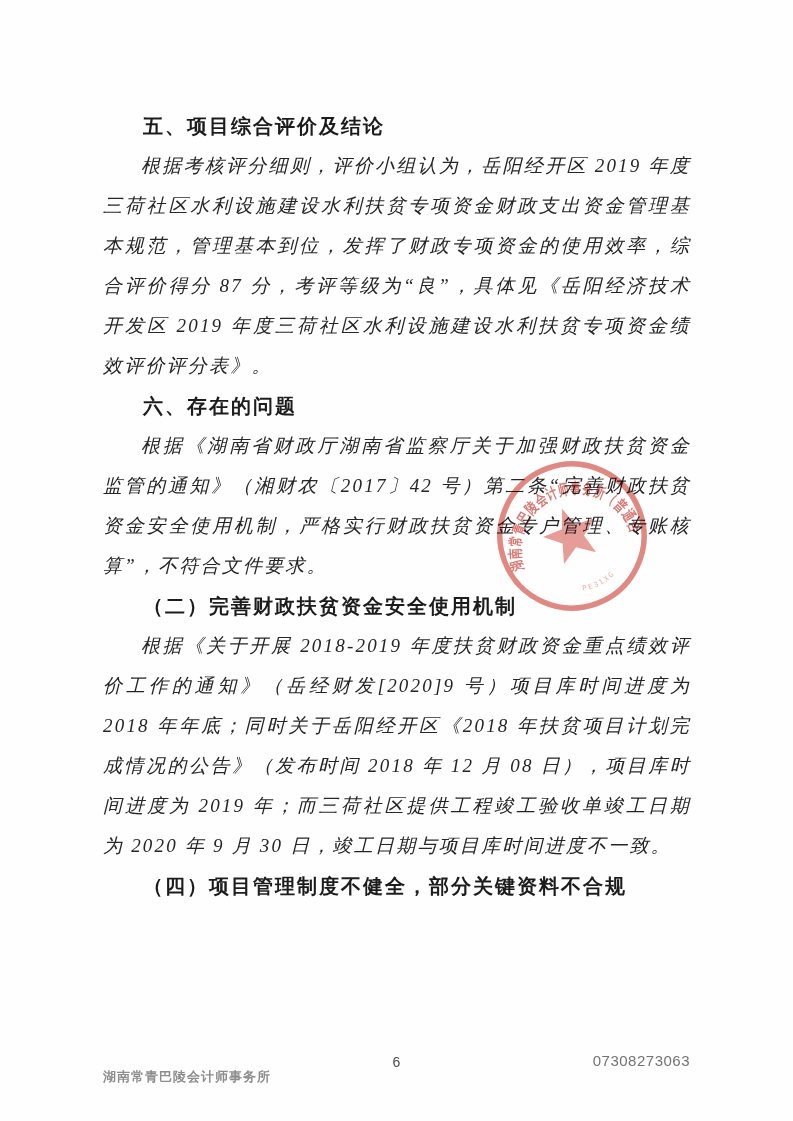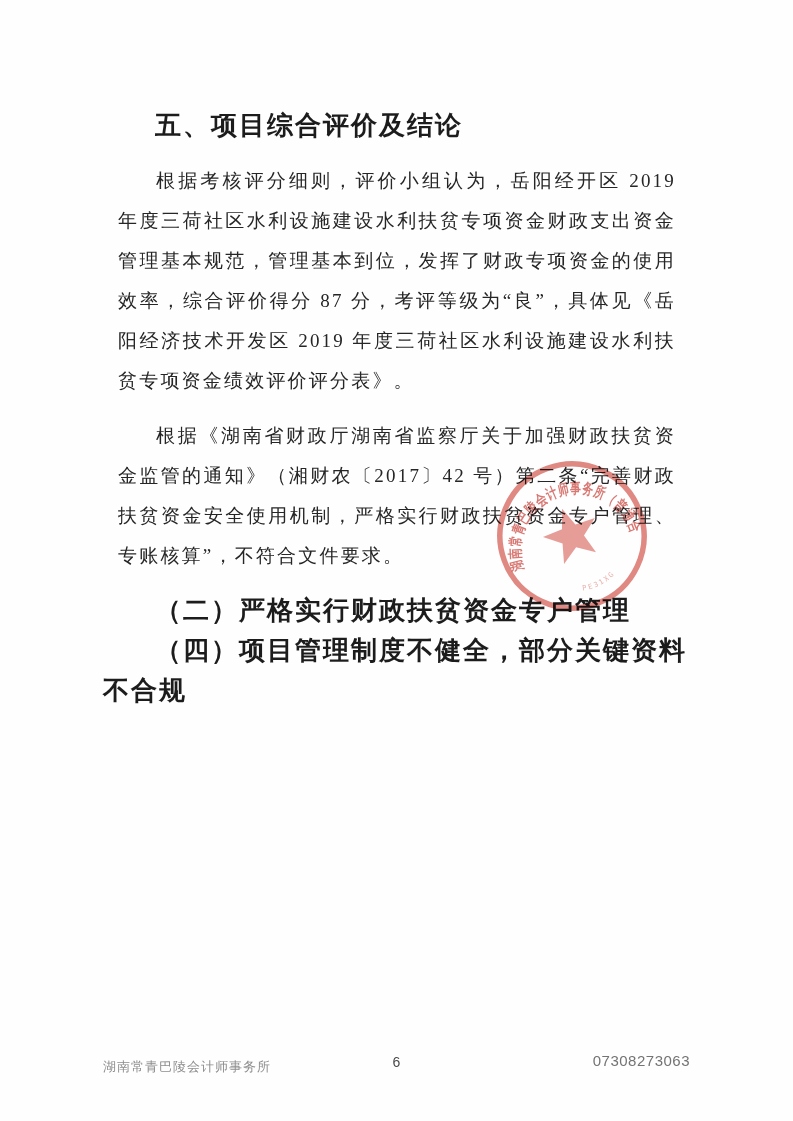--- a/index.html
+++ b/index.html
@@ -15,55 +15,57 @@
     color: #232323;
     overflow: hidden;
   }
   .page {
     position: absolute;
     left: 103px;
     top: 106px;
     width: 588px;
   }
   .sec-heading {
-    font-size: 26px;
+    font-size: 20px;
     font-weight: 700;
     line-height: 40px;
     letter-spacing: 2px;
     text-indent: 2em;
     color: #1c1c1c;
     margin: 0;
     font-family: Liberation Serif, serif;
   }
   .body-para {
     font-size: 19px;
     font-weight: 400;
     line-height: 40px;
     letter-spacing: 2.2px;
     text-indent: 2em;
     text-align: justify;
     text-justify: inter-ideograph;
     color: #262626;
-    margin: 15px;
+    margin: 0;
+    font-style: italic;
   }
   .footer {
     position: absolute;
     left: 103px;
     right: 103px;
     top: 1052px;
     height: 22px;
     font-size: 13px;
   }
   .footer-firm {
     position: absolute;
     left: 0;
-    top: 6px;
+    top: 16px;
     color: #8d8d8d;
     letter-spacing: 1px;
     font-size: 13px;
+    font-weight: bold;
   }
   .footer-page {
     position: absolute;
     left: 50%;
     transform: translateX(-50%);
     top: 2px;
     color: #4a4a4a;
     font-size: 14px;
     font-family: "Liberation Sans", sans-serif;
   }
@@ -112,24 +114,26 @@
     font-family: "DejaVu Sans Mono", monospace;
   }
 </style>
 </head>
 <body>
 
 <div class="page">
   <h2 class="sec-heading">五、项目综合评价及结论</h2>
   <p class="body-para">根据考核评分细则，评价小组认为，岳阳经开区 2019 年度三荷社区水利设施建设水利扶贫专项资金财政支出资金管理基本规范，管理基本到位，发挥了财政专项资金的使用效率，综合评价得分 87 分，考评等级为“良”，具体见《岳阳经济技术开发区 2019 年度三荷社区水利设施建设水利扶贫专项资金绩效评价评分表》。</p>
 
+  <h2 class="sec-heading">六、存在的问题</h2>
 
   <p class="body-para">根据《湖南省财政厅湖南省监察厅关于加强财政扶贫资金监管的通知》（湘财农〔2017〕42 号）第二条“完善财政扶贫资金安全使用机制，严格实行财政扶贫资金专户管理、专账核算”，不符合文件要求。</p>
 
-  <h3 class="sec-heading">（二）严格实行财政扶贫资金专户管理</h3>
+  <h3 class="sec-heading">（二）完善财政扶贫资金安全使用机制</h3>
+  <p class="body-para">根据《关于开展 2018-2019 年度扶贫财政资金重点绩效评价工作的通知》（岳经财发[2020]9 号）项目库时间进度为 2018 年年底；同时关于岳阳经开区《2018 年扶贫项目计划完成情况的公告》（发布时间 2018 年 12 月 08 日），项目库时间进度为 2019 年；而三荷社区提供工程竣工验收单竣工日期为 2020 年 9 月 30 日，竣工日期与项目库时间进度不一致。</p>
 
 
   <h3 class="sec-heading">（四）项目管理制度不健全，部分关键资料不合规</h3>
 </div>
 
 <svg class="seal" viewBox="0 0 160 160" aria-hidden="true">
   <g transform="rotate(-20 80 80)">
     <circle class="seal-ring" cx="80" cy="80" r="72"></circle>
     <polygon class="seal-star" points="80,51 87.1,70.3 107.6,71 91.4,83.7 97,103.5 80,92 63,103.5 68.6,83.7 52.4,71 72.9,70.3"></polygon>
     <defs>

